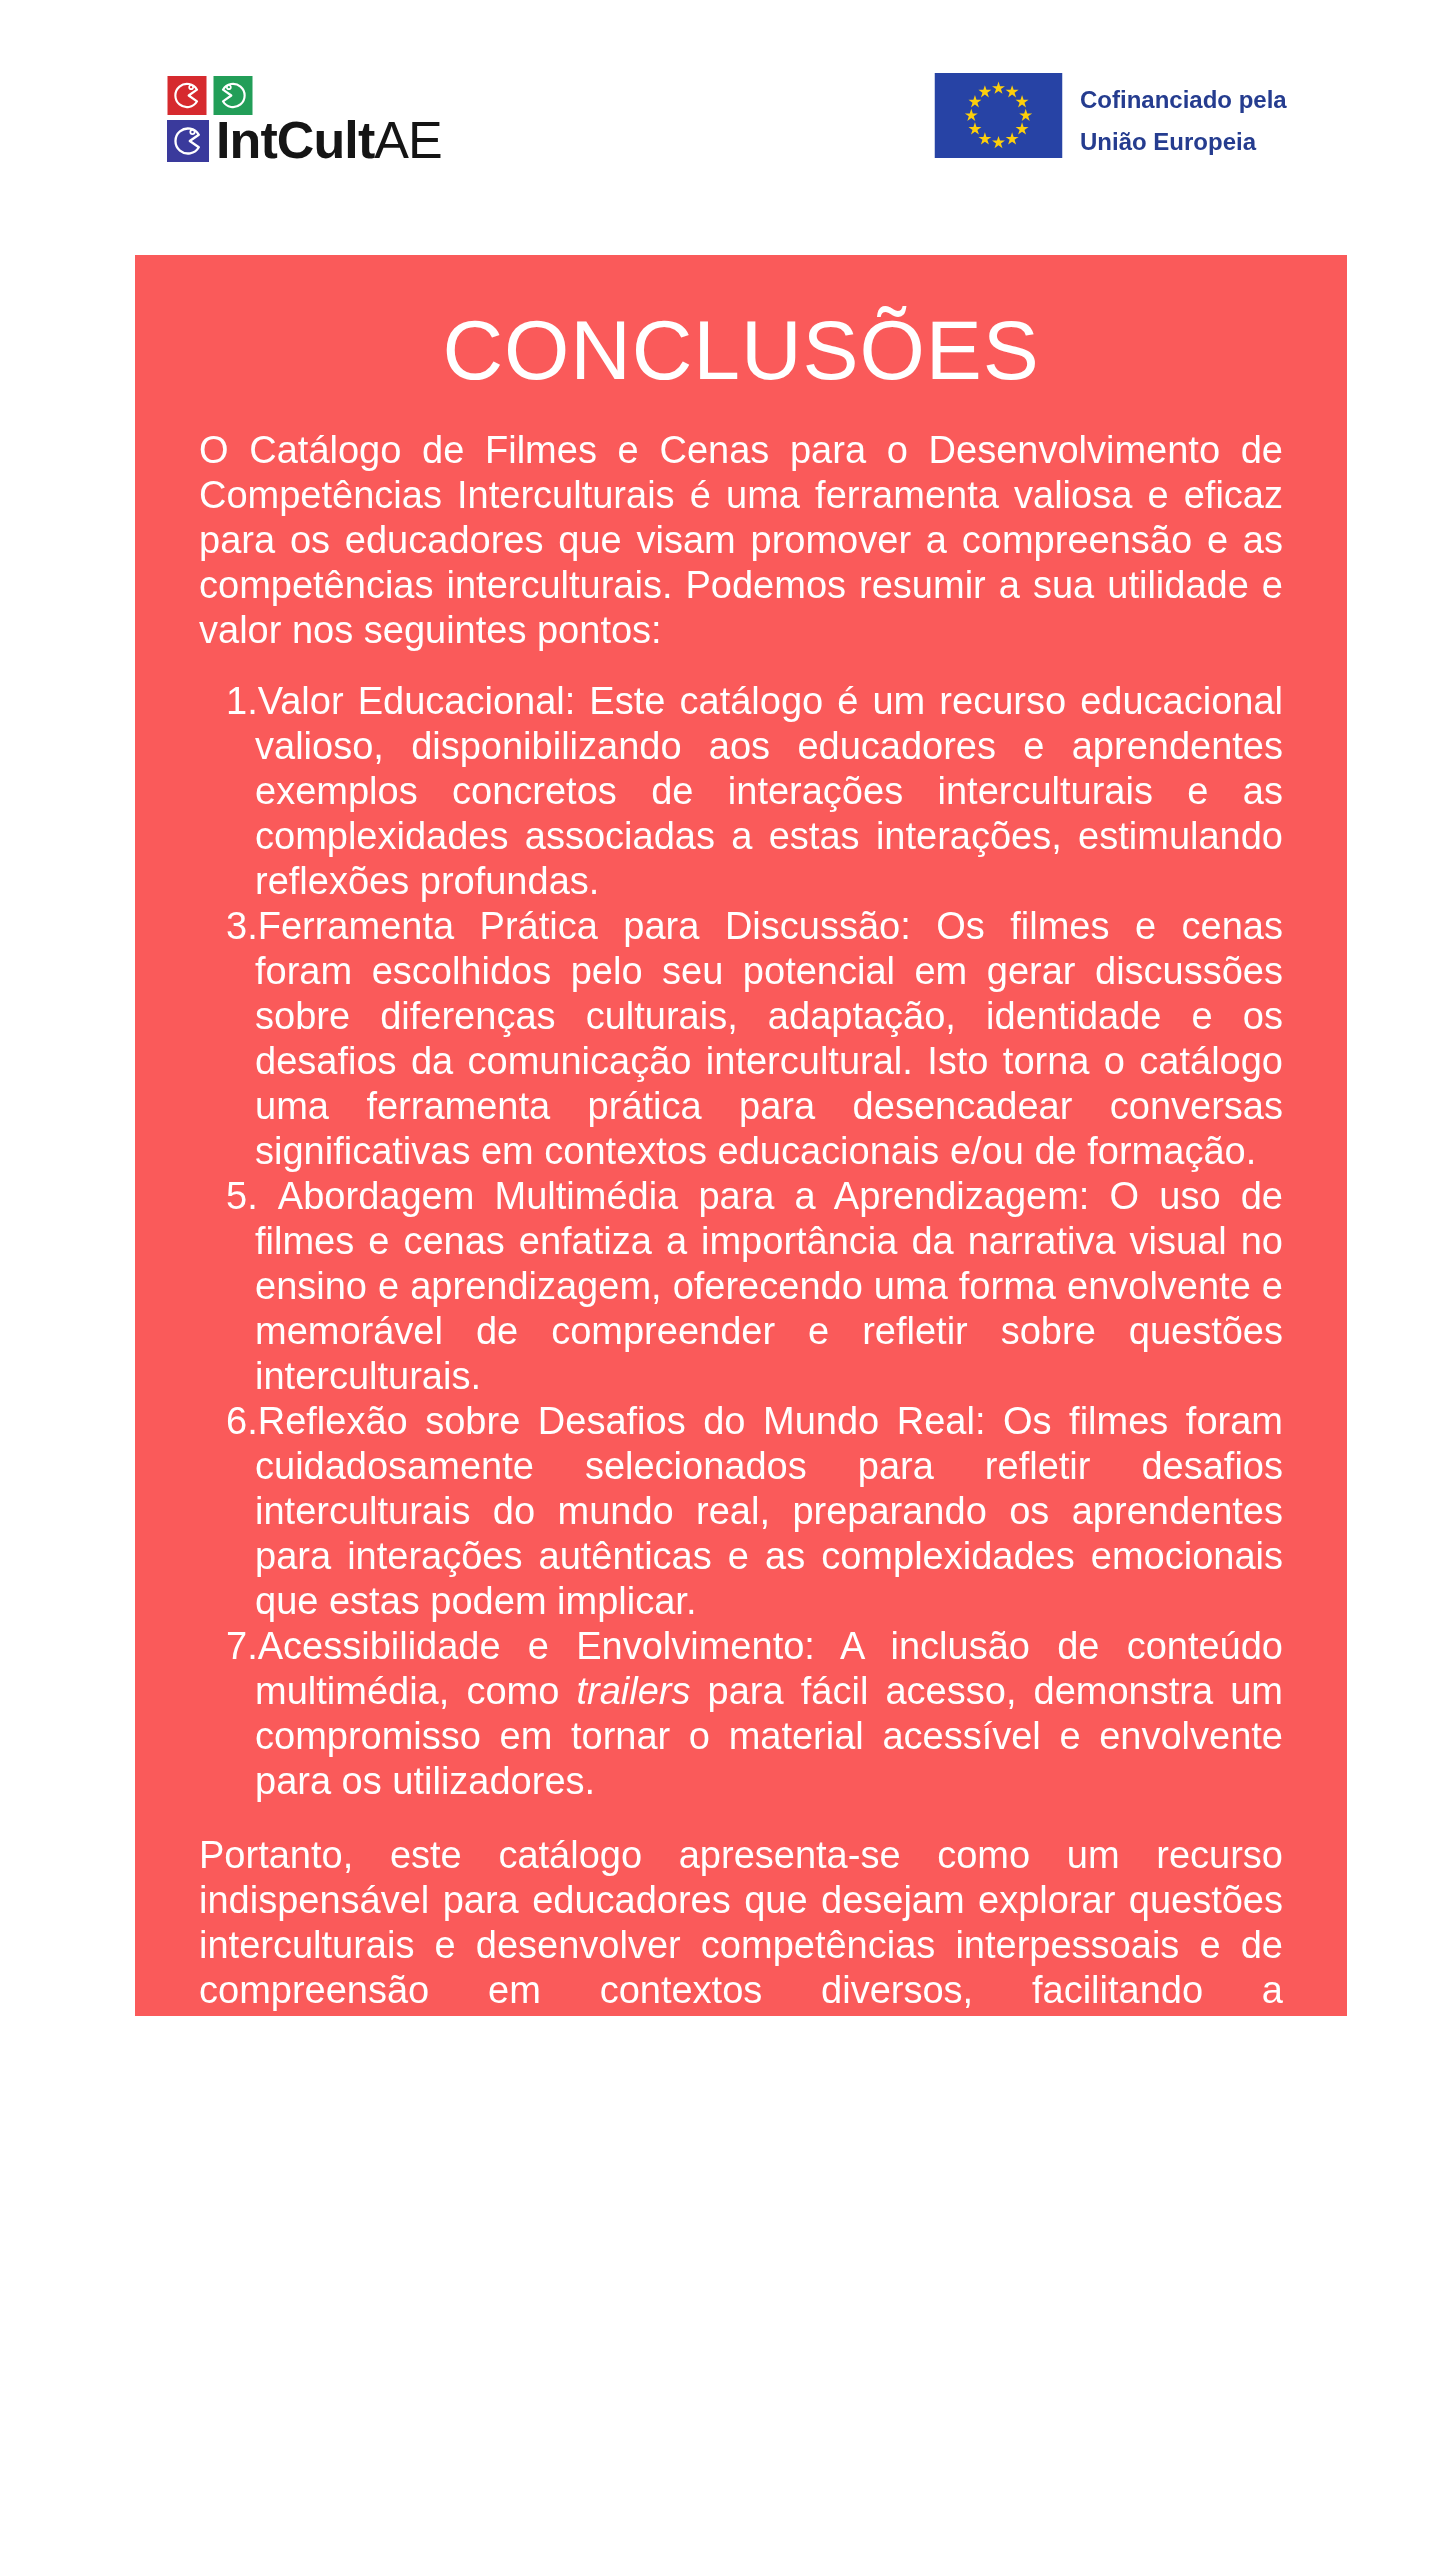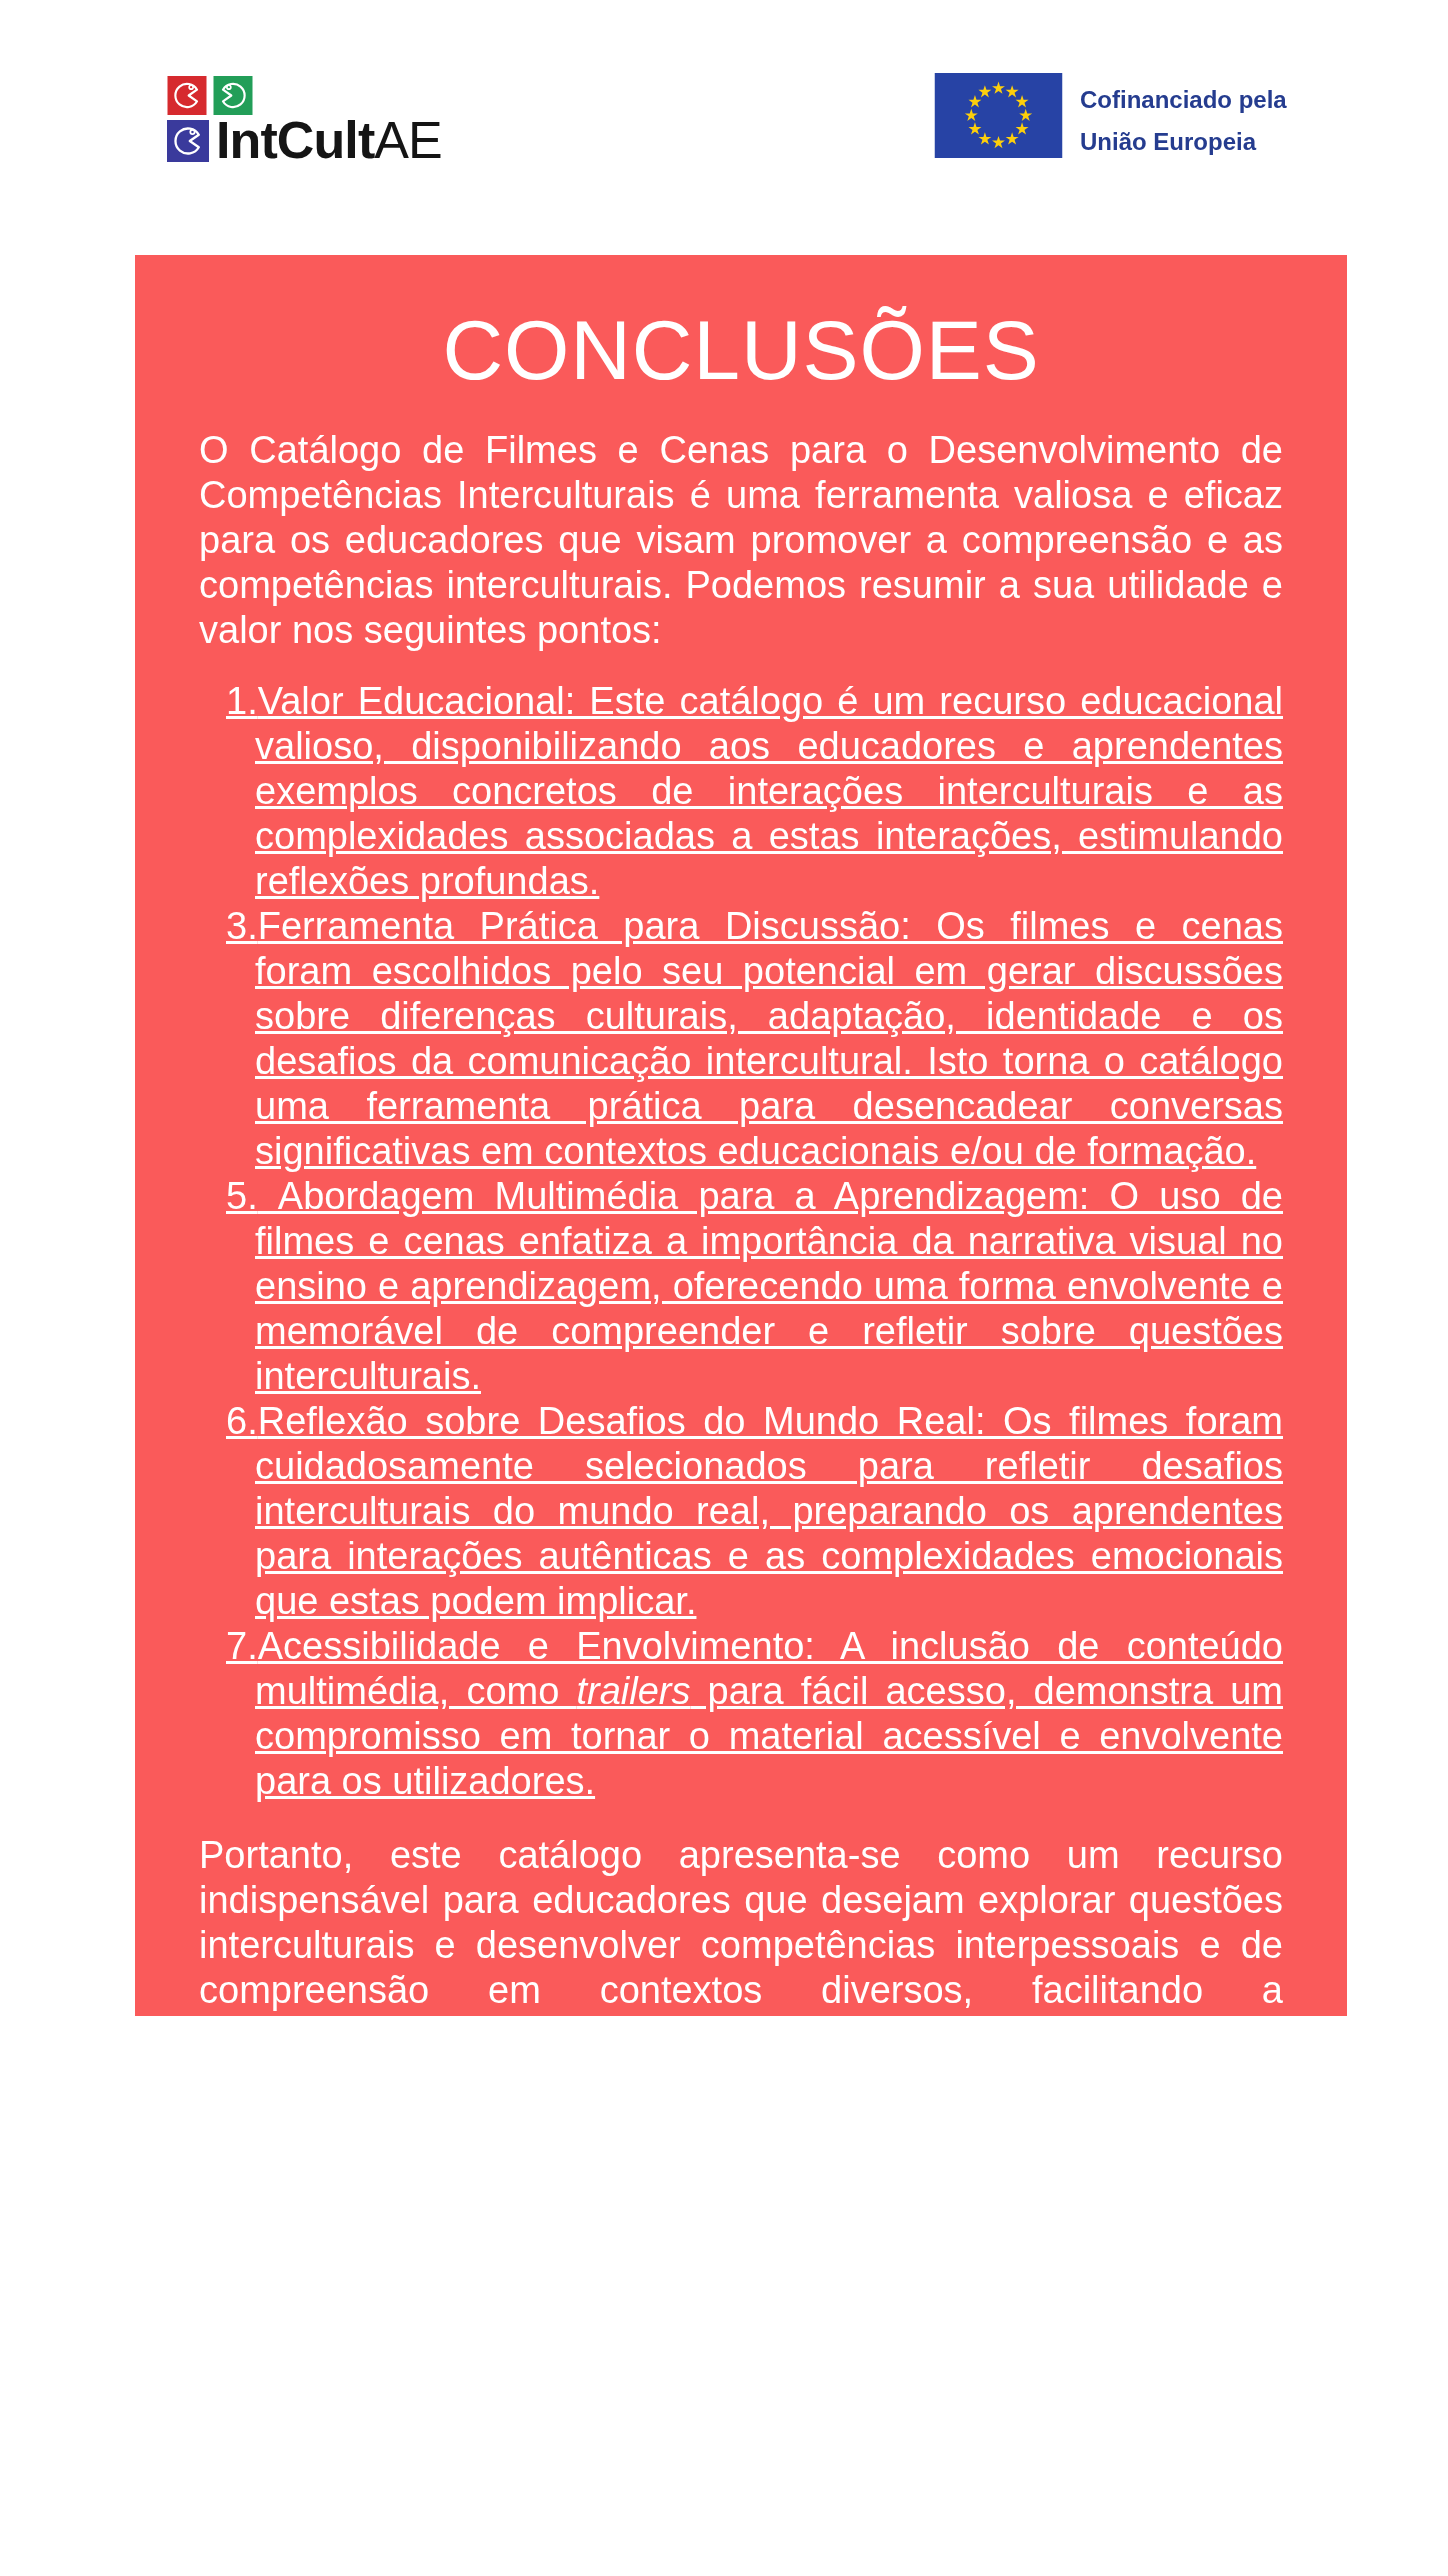--- a/index.html
+++ b/index.html
@@ -48,21 +48,21 @@
     font-size: 84px; line-height: 1.12; font-weight: 400;
     letter-spacing: 0.9px;
     color: var(--text-white, #ffffff);
   }
   .panel-content {
     padding: 0 64px;
     font-size: 38px; line-height: 45px;
     text-align: justify;
   }
   .intro { margin: 31px 0 0 0; }
-  .clist { margin: 26px 0 0 27px; text-decoration: underline; }
+  .clist { margin: 26px 0 0 27px; }
   .citem { padding-left: 29px; text-indent: -29px; }
   .citem .num { display: inline; }
   .citem em { font-style: italic; }
   .outro { margin: 29px 0 0 0; }
 </style>
 </head>
 <body>
 
 <div id="page">
 

